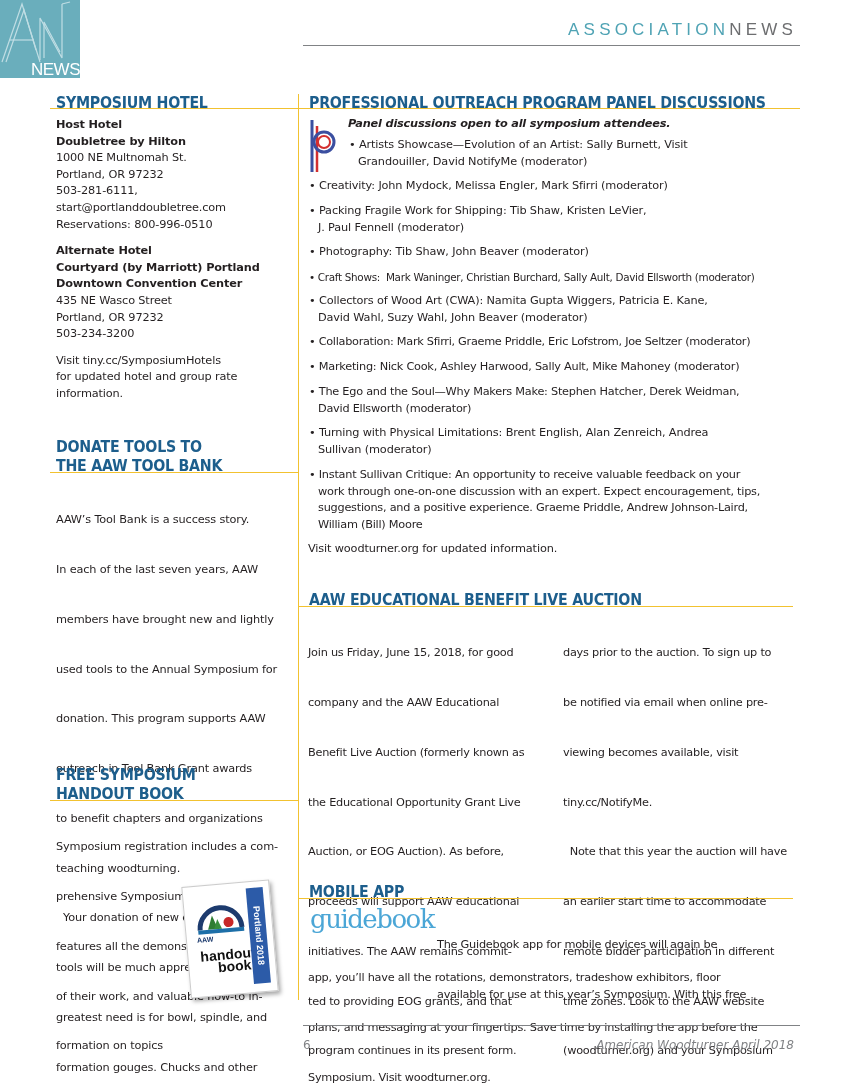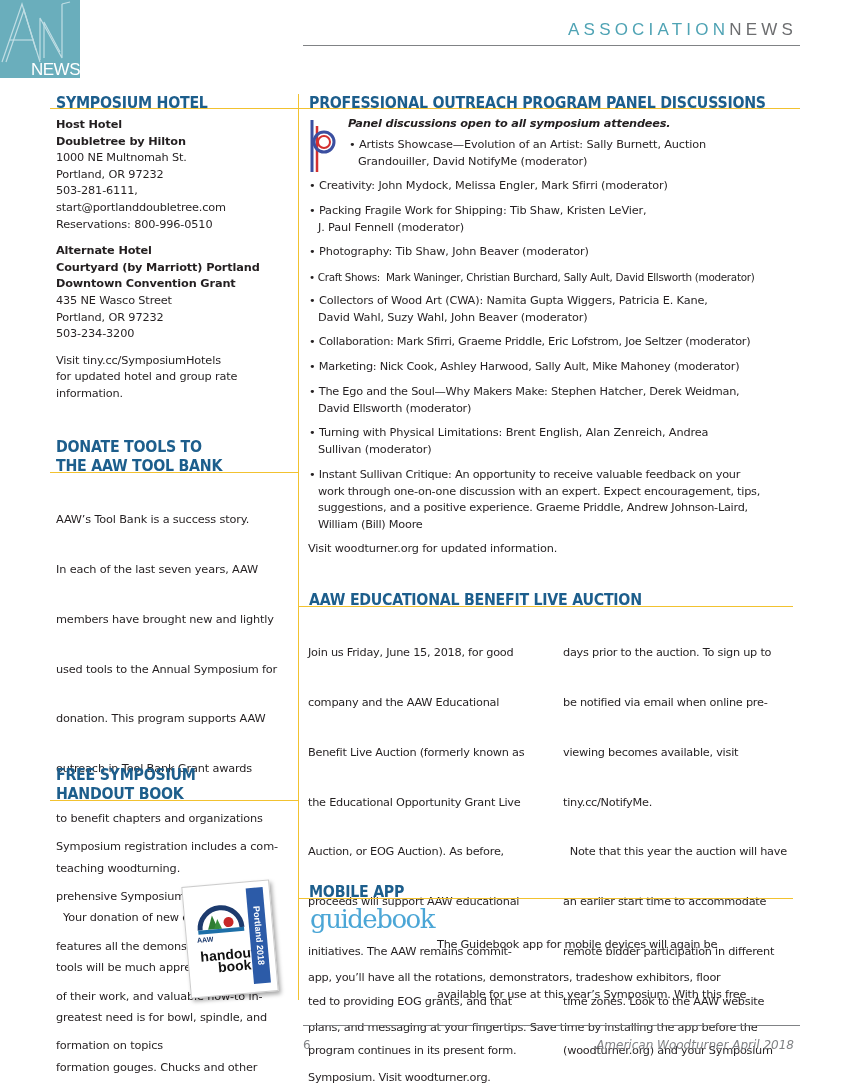--- a/index.html
+++ b/index.html
@@ -74,21 +74,21 @@
   <span class="para"><b>Host Hotel</b></span>
   <span class="para"><b>Doubletree by Hilton</b></span>
   <span class="para">1000 NE Multnomah St.</span>
   <span class="para">Portland, OR 97232</span>
   <span class="para">503-281-6111,</span>
   <span class="para">start@portlanddoubletree.com</span>
   <span class="para">Reservations: 800-996-0510</span>
   <span class="para" style="height:10px;"></span>
   <span class="para"><b>Alternate Hotel</b></span>
   <span class="para"><b>Courtyard (by Marriott) Portland</b></span>
-  <span class="para"><b>Downtown Convention Grant</b></span>
+  <span class="para"><b>Downtown Convention Center</b></span>
   <span class="para">435 NE Wasco Street</span>
   <span class="para">Portland, OR 97232</span>
   <span class="para">503-234-3200</span>
   <span class="para" style="height:10px;"></span>
   <span class="para">Visit tiny.cc/SymposiumHotels</span>
   <span class="para">for updated hotel and group rate</span>
   <span class="para">information.</span>
 </div>
 
 <div class="heading" style="left:56px; top:437px;">DONATE TOOLS TO</div>
@@ -155,21 +155,21 @@
 <svg class="pop-logo" viewBox="0 0 30 56">
   <line x1="5" y1="2" x2="5" y2="54" stroke="#3b4fa0" stroke-width="3"></line>
   <line x1="10" y1="8" x2="10" y2="54" stroke="#d32f2f" stroke-width="2.5"></line>
   <circle cx="17" cy="24" r="10" fill="none" stroke="#3b4fa0" stroke-width="3"></circle>
   <circle cx="17" cy="24" r="6" fill="none" stroke="#d32f2f" stroke-width="2"></circle>
 </svg>
 
 <div class="intro-italic">Panel discussions open to all symposium attendees.</div>
 
 <div class="list-item" style="left:348px; top:137px; width:420px;">
-  • <b>Artists Showcase—Evolution of an Artist:</b><span> Sally Burnett, Auction</span><br><span>Grandouiller, David NotifyMe (moderator)</span>
+  • <b>Artists Showcase—Evolution of an Artist:</b><span> Sally Burnett, Visit</span><br><span>Grandouiller, David NotifyMe (moderator)</span>
 </div>
 
 <div class="list-item" style="left:308px; top:178px; width:490px;">
   • <b>Creativity:</b><span> John Mydock, Melissa Engler, Mark Sfirri (moderator)</span>
 </div>
 
 <div class="list-item" style="left:308px; top:203px; width:490px;">
   • <b>Packing Fragile Work for Shipping:</b><span> Tib Shaw, Kristen LeVier,</span><br><span>J. Paul Fennell (moderator)</span>
 </div>
 

